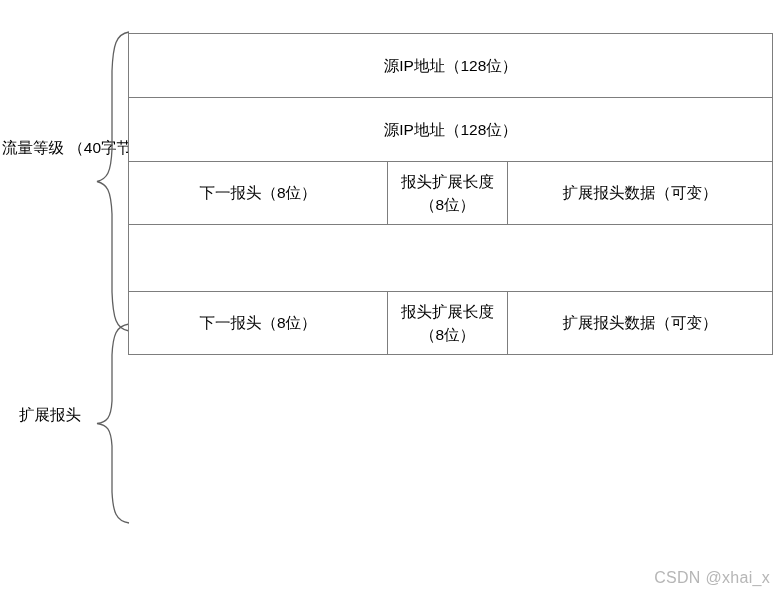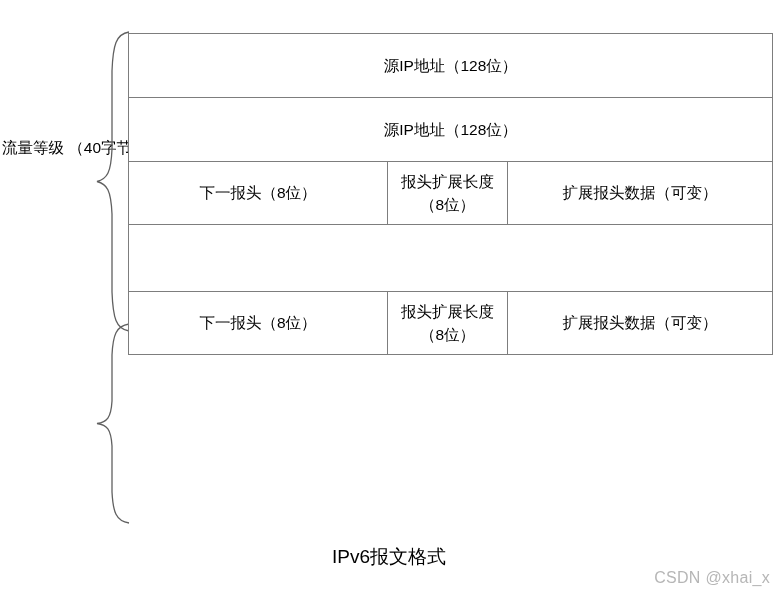--- a/index.html
+++ b/index.html
@@ -97,20 +97,23 @@
 </head>
 <body>
 
 <div id="figure">
 
   <div class="group-label" id="label-default-header">
     <span class="line">流量等级</span>
     <span class="line">（40字节）</span>
   </div>
 
+  <div class="group-label" id="label-ext-header">
+    <span class="line">扩展报头</span>
+  </div>
 
   <div class="brace" id="brace-default">
     <svg viewBox="0 0 34 301" preserveAspectRatio="none" aria-hidden="true">
       <path d="M33 1 C 20 3, 17 14, 16 40 L16 118 C 15 142, 11 148, 1 150.5
                C 11 153, 15 159, 16 183 L16 261 C 17 287, 20 298, 33 300" fill="none" stroke="#606060" stroke-width="1.3"></path>
     </svg>
   </div>
 
   <div class="brace" id="brace-ext">
     <svg viewBox="0 0 34 201" preserveAspectRatio="none" aria-hidden="true">
@@ -153,17 +156,16 @@
       </tr>
 
       <tr>
         <td class="ext" colspan="2">下一报头（8位）</td>
         <td class="ext" colspan="4">报头扩展长度（8位）</td>
         <td class="ext" colspan="2">扩展报头数据（可变）</td>
       </tr>
     </tbody>
   </table>
 
-  <div id="caption">IPv6报文格式</div>
 
   <div id="watermark">CSDN @xhai_x</div>
 
 </div>
 
 </body></html>

